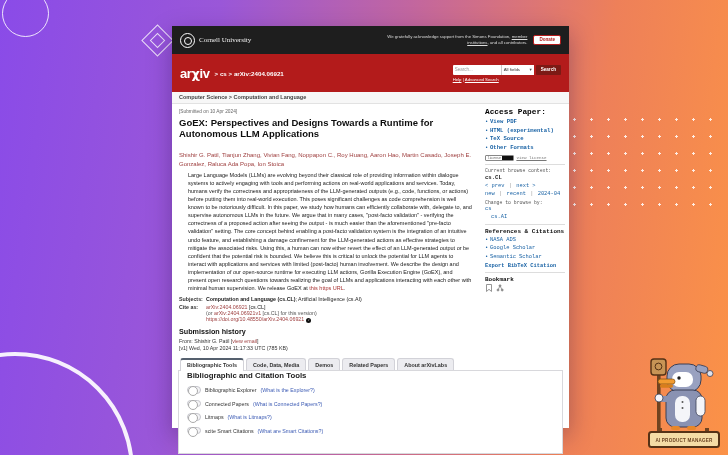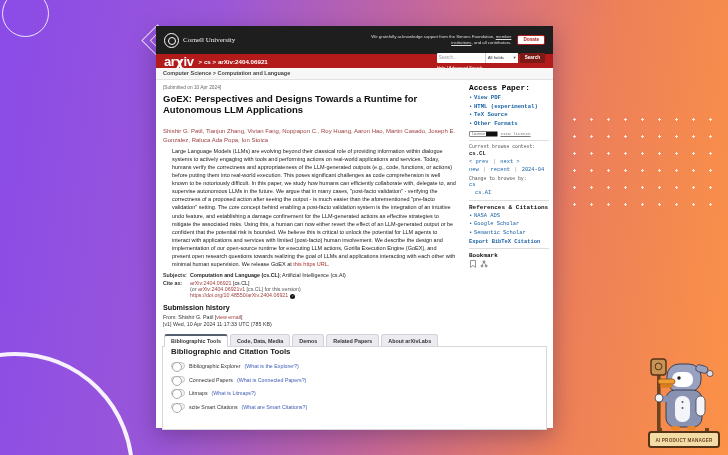--- a/index.html
+++ b/index.html
@@ -14,38 +14,38 @@
     border:1.6px solid rgba(255,255,255,.8); transform:rotate(45deg); z-index:1; }
   .deco-diamond-inner { position:absolute; left:152px; top:35px; width:11px; height:11px;
     border:1.4px solid rgba(255,255,255,.8); transform:rotate(45deg); z-index:1; }
   .deco-circle-lg { position:absolute; left:-104px; top:352px; width:238px; height:238px; border-radius:50%;
     border:4px solid rgba(255,255,255,.92); z-index:1; }
   .dot-grid { position:absolute; left:566px; top:111px; width:160px; height:99px; z-index:1;
     background-image:radial-gradient(circle,rgba(255,255,255,.85) 1.2px,transparent 1.4px);
     background-size:17px 17px; }
 
   
-  .card { position:absolute; left:156px; top:26px; width:397px; height:402px; background:#fff;
+  .card { position:absolute; left:172px; top:26px; width:397px; height:402px; background:#fff;
     box-shadow:0 8px 22px rgba(40,15,70,.35); z-index:2; display:flex; flex-direction:column; }
 
   
   .cornell-bar { height:28px; background:#1e1e1e; display:flex; align-items:center; padding:0 8px; flex:0 0 auto; }
   .cornell-logo { width:15px; height:15px; border-radius:50%; border:1.4px solid #fff; margin-right:4px;
     position:relative; flex:0 0 auto; }
   .cornell-logo::after { content:""; position:absolute; left:3px; top:3px; width:6px; height:6px;
     border-radius:50%; border:1px solid #fff; }
   .cornell-name { color:#f0f0f0; font-size:7px; font-family:"Liberation Serif",serif; }
   .support-wrap { margin-left:auto; display:flex; align-items:center; }
   .support-text { width:148px; text-align:right; font-size:4.3px; line-height:1.5; color:#dcdcdc; }
   .support-text a { color:#dcdcdc; text-decoration:underline; }
   .donate-btn { margin-left:6px; background:#fff; color:#b31b1b; border:1px solid #b31b1b; border-radius:2px;
     font-size:4.6px; font-weight:bold; padding:2px 5px; line-height:1; cursor:pointer; }
 
   
-  .arxiv-bar { height:14px; background:#b31b1b; display:flex; align-items:center; padding:0 8px; flex:0 0 auto; }
+  .arxiv-bar { height:38px; background:#b31b1b; display:flex; align-items:center; padding:0 8px; flex:0 0 auto; }
   .arxiv-logo { color:#fff; font-size:13px; font-weight:bold; letter-spacing:-.4px; line-height:1; }
   .arxiv-logo .chi { font-family:"DejaVu Sans",sans-serif; }
   .arxiv-crumb { color:#fff; font-size:6.2px; font-weight:bold; margin-left:5px; }
   .arxiv-crumb a { color:#fff; text-decoration:none; }
   .search-wrap { margin-left:auto; display:flex; flex-direction:column; align-items:flex-start; gap:2px; }
   .search-row { display:flex; align-items:stretch; height:10px; }
   .search-input { width:48px; border:none; font-size:4.5px; padding:0 2px; border-radius:1px 0 0 1px; background:#fff; color:#333; }
   .search-input::placeholder { color:#999; }
   .field-select { width:33px; background:#fff; border-left:1px solid #ccc; display:flex; align-items:center;
     justify-content:space-between; font-size:4.4px; color:#333; padding:0 2px; cursor:pointer; }

